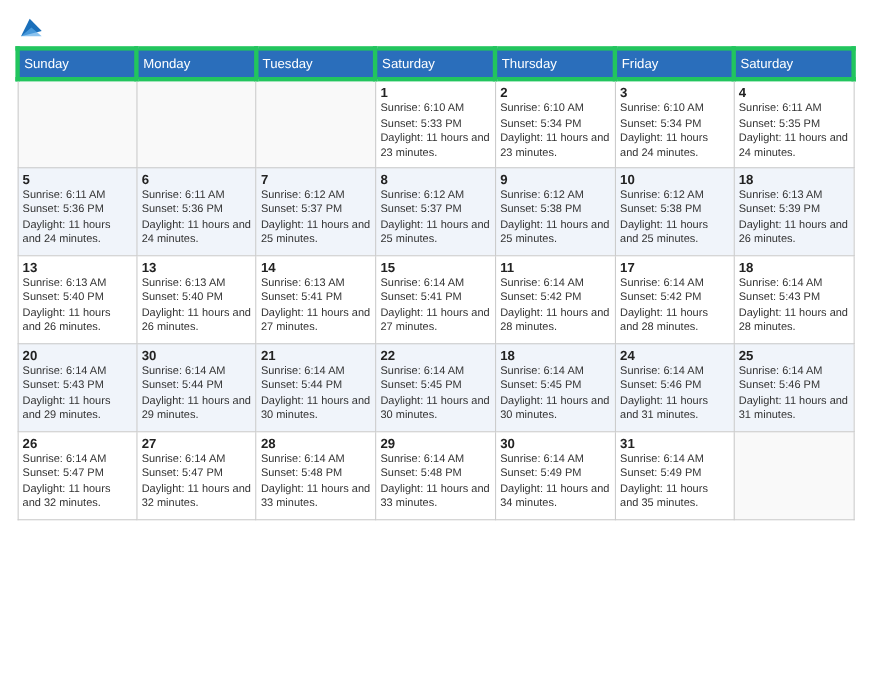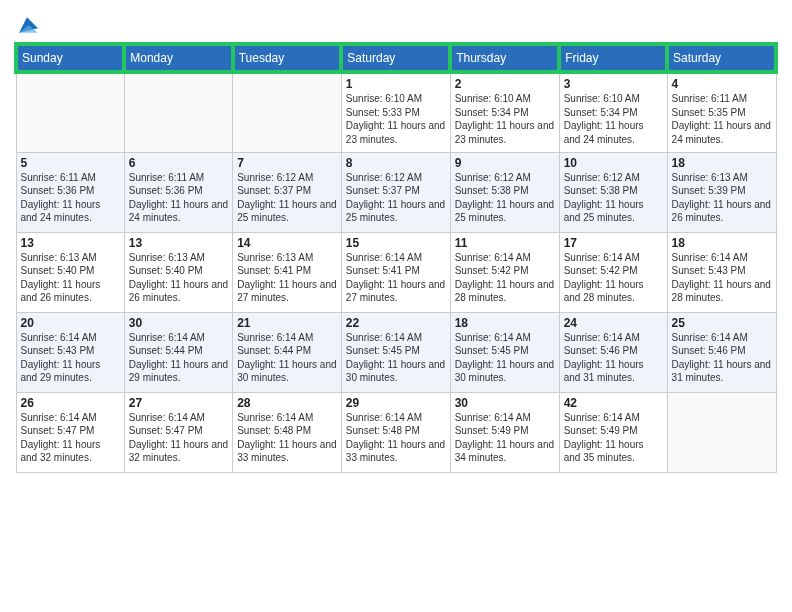--- a/index.html
+++ b/index.html
@@ -315,21 +315,21 @@
 Sunset: 5:48 PM
 Daylight: 11 hours and 33 minutes.</div>
           </td>
           <td>
             <span class="day-number">30</span>
             <div class="day-info" style="white-space: pre-line;">Sunrise: 6:14 AM
 Sunset: 5:49 PM
 Daylight: 11 hours and 34 minutes.</div>
           </td>
           <td>
-            <span class="day-number">42</span>
+            <span class="day-number">31</span>
             <div class="day-info" style="white-space: pre-line;">Sunrise: 6:14 AM
 Sunset: 5:49 PM
 Daylight: 11 hours and 35 minutes.</div>
           </td>
           <td class="empty"></td>
         </tr>
       </tbody>
   </table>
 </div>
 

